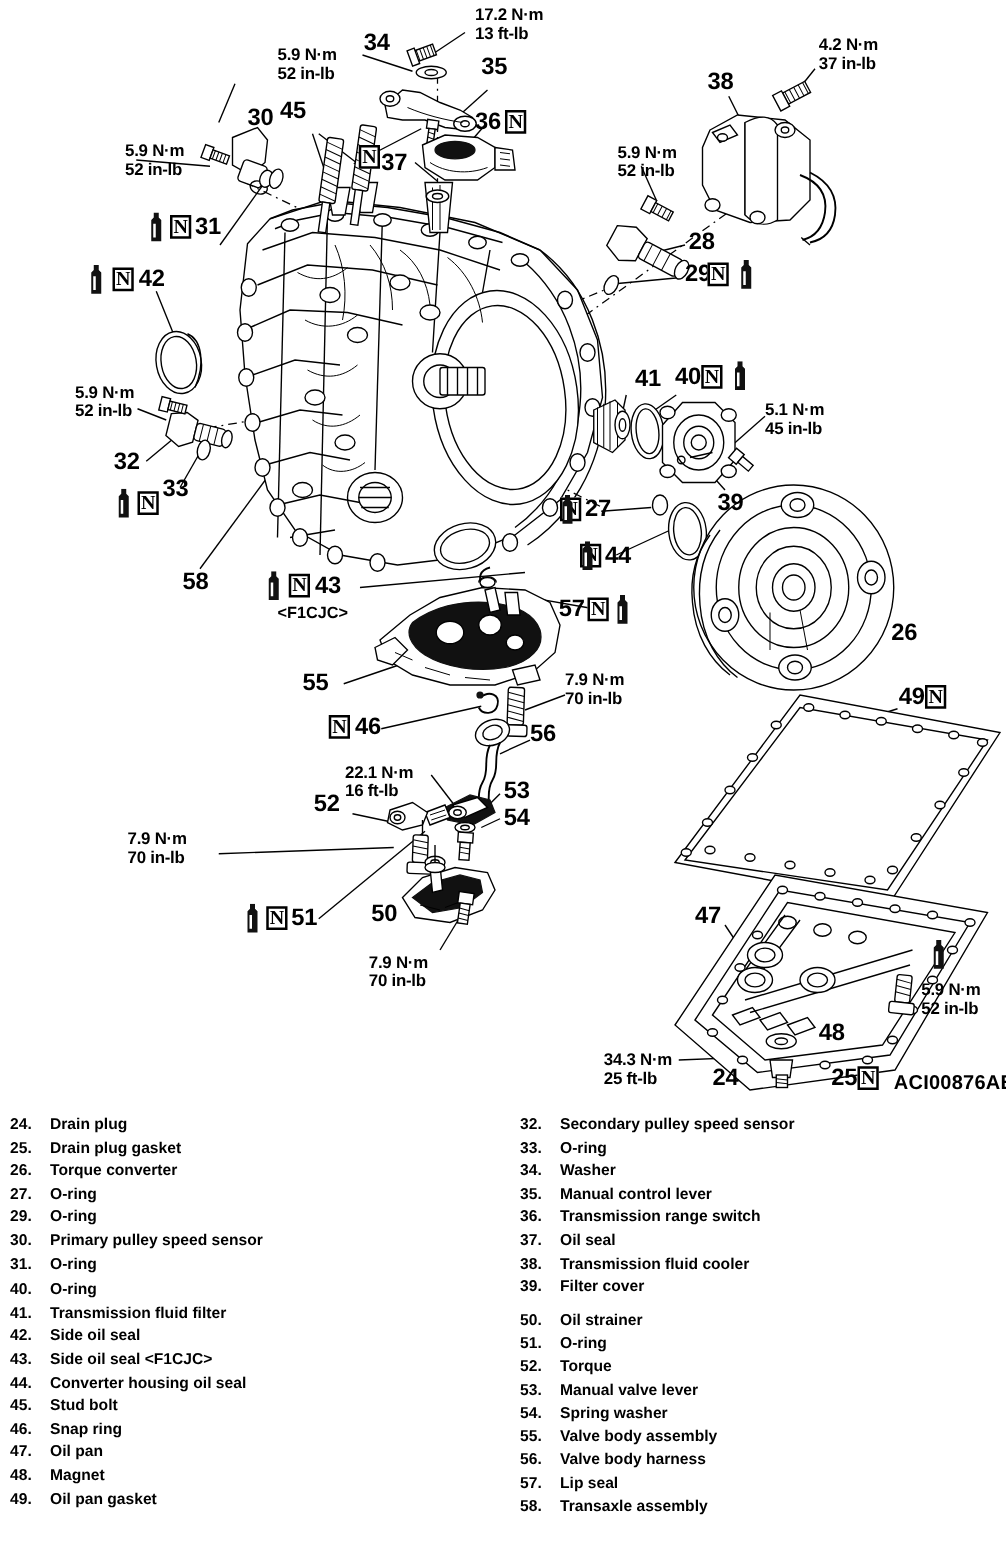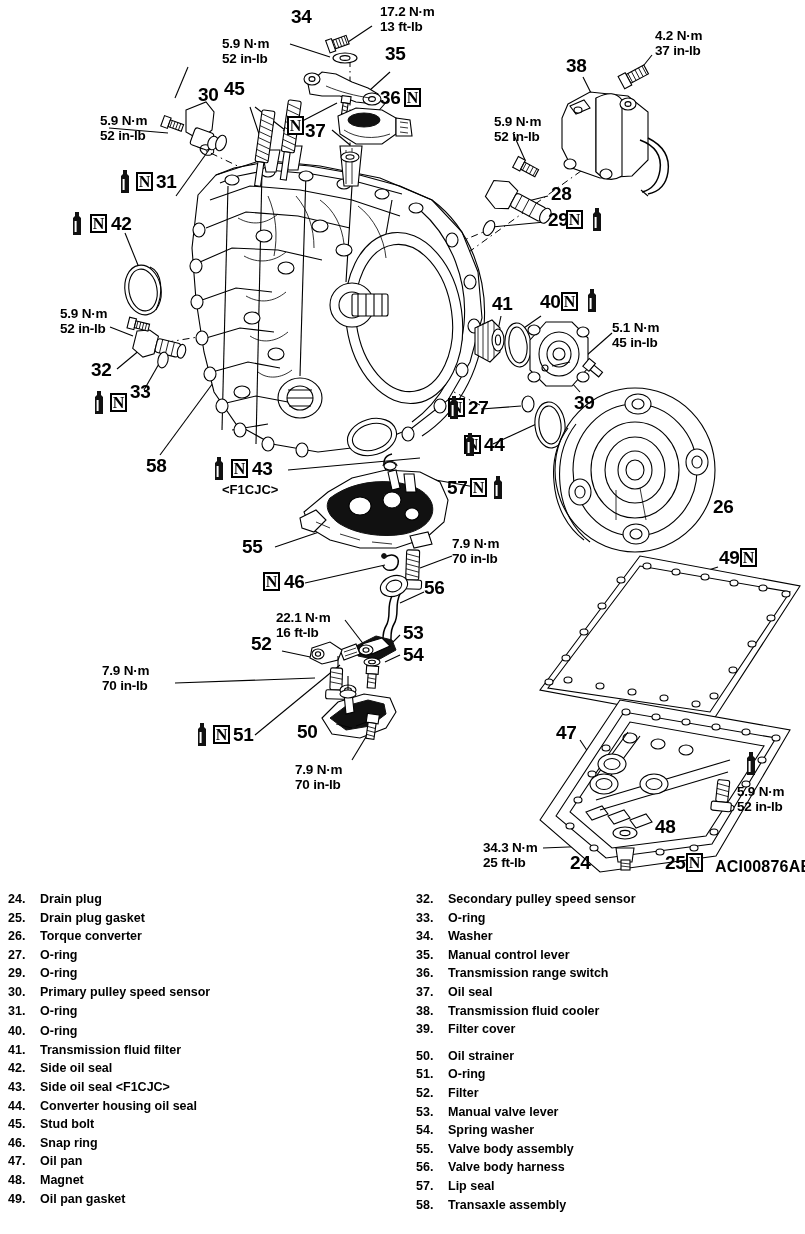--- a/index.html
+++ b/index.html
@@ -729,32 +729,32 @@
 16 ft-lb</div>
     <div class="torque" style="left:102px; top:663px;">7.9 N·m
 70 in-lb</div>
     <div class="torque" style="left:295px; top:762px;">7.9 N·m
 70 in-lb</div>
     <div class="torque" style="left:737px; top:784px;">5.9 N·m
 52 in-lb</div>
     <div class="torque" style="left:483px; top:840px;">34.3 N·m
 25 ft-lb</div>
 
-    <div class="callout" style="left:291px; top:7px;text-align:right;">34</div>
+    <div class="callout" style="left:291px; top:25px;text-align:right;">34</div>
     <div class="callout" style="left:385px; top:44px;">35</div>
     <div class="callout" style="left:380px; top:88px;">36</div>
     <div class="callout" style="left:305px; top:121px;">37</div>
     <div class="callout" style="left:566px; top:56px;">38</div>
     <div class="callout" style="left:174px; top:85px;margin-left:24px;">30</div>
     <div class="callout" style="left:224px; top:79px;">45</div>
     <div class="callout" style="left:156px; top:172px;">31</div>
     <div class="callout" style="left:111px; top:214px;">42</div>
     <div class="callout" style="left:551px; top:184px;">28</div>
     <div class="callout" style="left:548px; top:210px;">29</div>
-    <div class="callout" style="left:492px; top:294px;">41</div>
+    <div class="callout" style="left:508px; top:294px;">41</div>
     <div class="callout" style="left:540px; top:292px;">40</div>
     <div class="callout" style="left:91px;  top:360px;">32</div>
     <div class="callout" style="left:130px; top:382px;">33</div>
     <div class="callout" style="left:574px; top:393px;">39</div>
     <div class="callout" style="left:468px; top:398px;">27</div>
     <div class="callout" style="left:484px; top:435px;">44</div>
     <div class="callout" style="left:713px; top:497px;">26</div>
     <div class="callout" style="left:146px; top:456px;">58</div>
     <div class="callout" style="left:252px; top:459px;">43</div>
     <div class="callout" style="left:447px; top:478px;">57</div>
@@ -946,21 +946,21 @@
         <div class="legend-row spacer-before">
           <span class="legend-num">50.</span>
           <span class="legend-label">Oil strainer</span>
         </div>
         <div class="legend-row">
           <span class="legend-num">51.</span>
           <span class="legend-label">O-ring</span>
         </div>
         <div class="legend-row">
           <span class="legend-num">52.</span>
-          <span class="legend-label">Filter</span>
+          <span class="legend-label">Torque</span>
         </div>
         <div class="legend-row">
           <span class="legend-num">53.</span>
           <span class="legend-label">Manual valve lever</span>
         </div>
         <div class="legend-row">
           <span class="legend-num">54.</span>
           <span class="legend-label">Spring washer</span>
         </div>
         <div class="legend-row">

